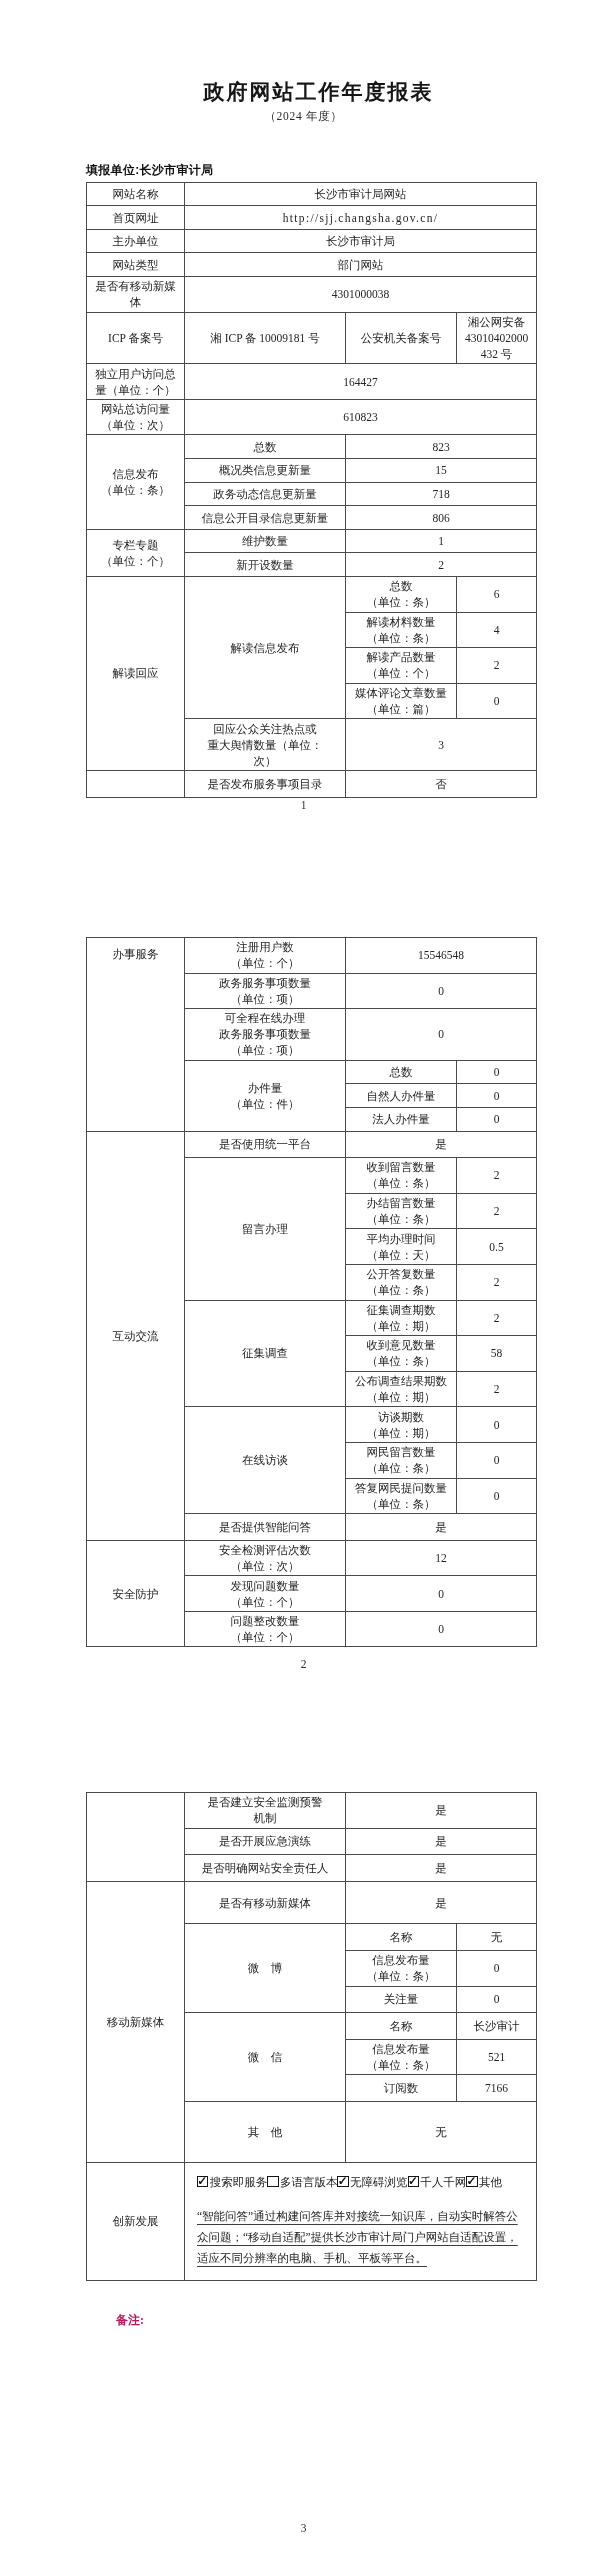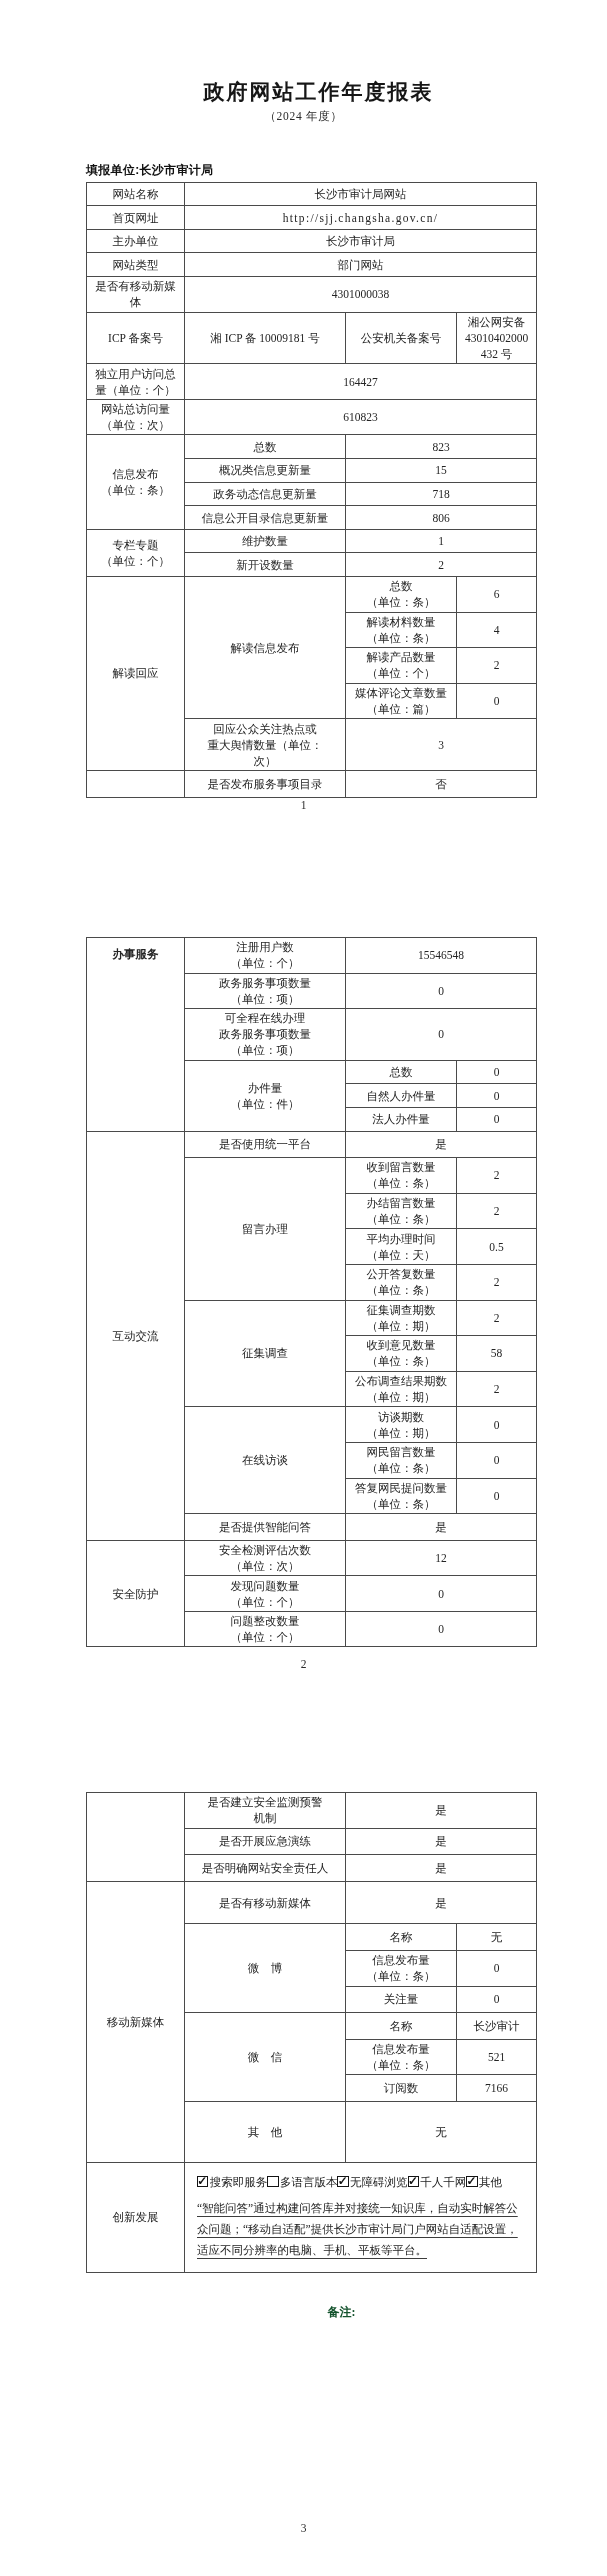--- a/index.html
+++ b/index.html
@@ -25,44 +25,44 @@
   }
   .p2 table.t{margin-top:78px;}
   .p3 table.t{margin-top:74px;}
   col.ca{width:98px;}col.cb2{width:161px;}col.cc{width:111px;}col.cd{width:80px;}
   td{
     border:1.3px solid #4a4a4a;
     font-size:11.5px;line-height:16px;height:20px;
     padding:1.3px 4px;text-align:center;vertical-align:middle;
     white-space:pre-line;word-break:break-all;color:#242424;
   }
-  td.vt{vertical-align:top;padding-top:8px;font-weight:bold;}
+  td.vt{vertical-align:top;padding-top:8px;}
   td.url{letter-spacing:1.3px;}
   tr.rh58 td{height:39px;}
   tr.rh84 td{height:57px;}
   tr.rh34 td{height:23px;}
   td.innov{
     text-align:left;padding:9.4px 10.8px 10.8px 12px;line-height:21px;
     white-space:normal;word-break:break-all;
   }
-  .cbline{margin-bottom:5px;}
+  .cbline{margin-bottom:13px;}
   .cbi{white-space:nowrap;}
   .cb{
     display:inline-block;width:9.4px;height:9.4px;border:1.3px solid #141414;
     vertical-align:-1.3px;margin-right:1.3px;position:relative;background:#fff;
   }
   .cb.checked::after{
     content:"✓";position:absolute;left:-0.7px;top:-6px;
     font-size:12px;font-weight:700;color:#111;
   }
   .desc{
     text-decoration:underline;text-underline-offset:4px;
     text-decoration-thickness:1px;text-decoration-color:#3c3c3c;
   }
-  .notes-line{margin:31px 0 0 76px;font-size:12px;font-weight:700;color:#14532d;text-align:center;}
+  .notes-line{margin:31px 0 0 116px;font-size:12px;font-weight:700;color:#be185d;}
   .pageno{position:absolute;top:799px;left:0;width:100%;text-align:center;font-size:11.5px;color:#2a2a2a;}
   .p3 .pageno{top:804px;}
 </style>
 </head>
 <body>
 
 <div class="page p1">
   <h1 class="doc-title">政府网站工作年度报表</h1>
   <div class="doc-subtitle">（2024 年度）</div>
   <div class="unit-line">填报单位:长沙市审计局</div>

